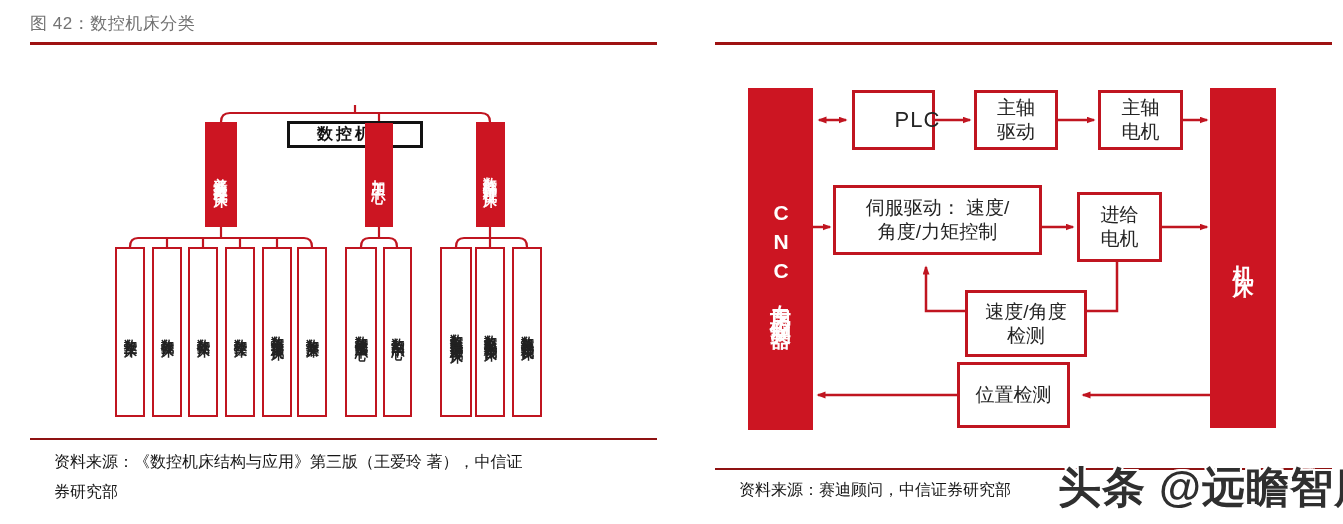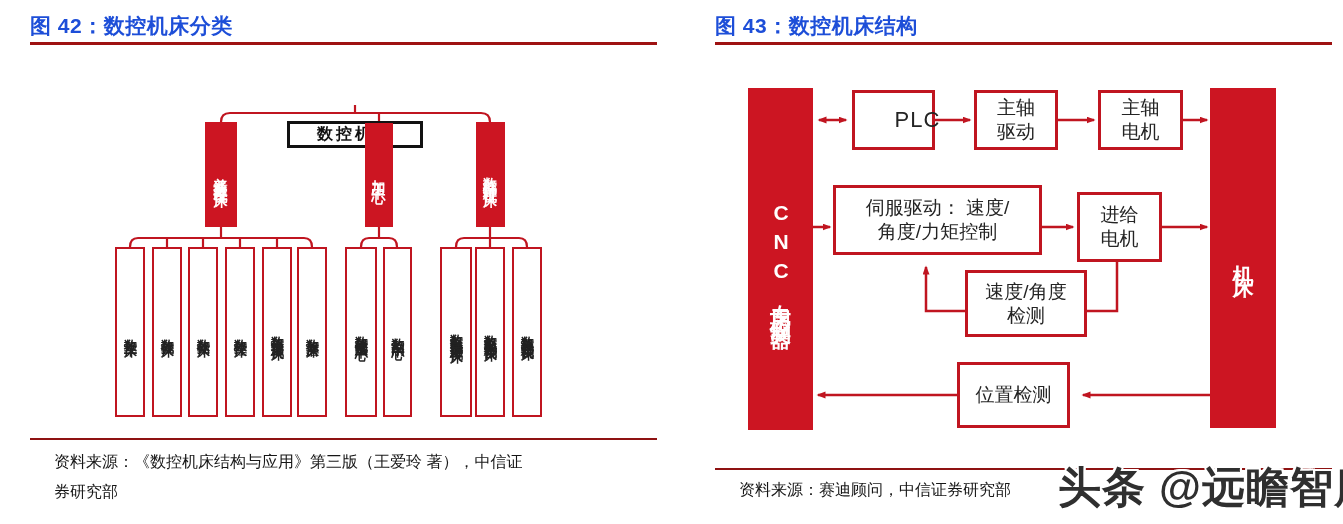--- a/index.html
+++ b/index.html
@@ -1,22 +1,22 @@
 <!DOCTYPE html>
 <html><head>
 <meta charset="utf-8">
 <style>
   * { margin:0; padding:0; box-sizing:border-box; }
   html,body { width:1343px; height:524px; background:#ffffff; overflow:hidden;
     font-family:"Liberation Sans","DejaVu Sans",sans-serif; }
   .page { position:relative; width:1343px; height:524px; background:#fff; }
 
   .fig { position:absolute; top:10px; }
-  .fig-title { position:absolute; left:0; top:2px; font-size:21px; font-weight:700;
-    color:#1d4ed8; letter-spacing:0.5px; white-space:nowrap; }
+  .fig-title { position:absolute; left:0; top:2px; font-size:17px; font-weight:400;
+    color:#737373; letter-spacing:0.5px; white-space:nowrap; }
   .title-rule { position:absolute; left:0; top:32px; height:3px; background:#9e1212; }
   .src-rule { position:absolute; left:0; height:2px; background:#8e1212; }
   .src-text { position:absolute; left:0; font-size:16px; color:#161616; line-height:30px;
     white-space:nowrap;margin-left:24px; }
 
   
   .tree-svg, .blk-svg { position:absolute; left:0; top:0; z-index:0; }
   .root-box { position:absolute; left:257px; top:68px; width:136px; height:27px;
     border:3px solid #121212; background:#fff; z-index:1;
     display:flex; align-items:center; justify-content:center;
@@ -126,21 +126,20 @@
     <div class="leaf-box" style="left:482px;">
         <span>数控激光切割机床</span>
       </div>
 
     <div class="src-rule" style="top:428px; width:627px;"></div>
     <div class="src-text" style="top:437px;">资料来源：《数控机床结构与应用》第三版（王爱玲 著），中信证</div>
     <div class="src-text" style="top:467px;">券研究部</div>
   </div>
 
   <div class="fig" style="left:715px; width:618px; height:510px;">
-    <div class="fig-title">图 43：数控机床结构</div>
     <div class="title-rule" style="width:617px;"></div>
 
     <svg class="blk-svg" width="618" height="430" viewBox="0 0 618 430">
       <defs>
         <marker id="ah" markerWidth="10" markerHeight="8" refX="7.5" refY="3.5" orient="auto-start-reverse" markerUnits="userSpaceOnUse">
           <path d="M0,0 L9,3.5 L0,7 Z" fill="#c01520"></path>
         </marker>
       </defs>
       <g stroke="#c01520" stroke-width="2.5" fill="none">
         <path d="M104,110 L131,110" marker-start="url(#ah)" marker-end="url(#ah)"></path>
@@ -166,21 +165,21 @@
 
     <div class="wbox plc" style="left:137px; top:80px; width:83px; height:60px;padding-left:48px;">PLC</div>
     <div class="wbox" style="left:259px; top:80px; width:84px; height:60px;">主轴
 驱动</div>
     <div class="wbox" style="left:383px; top:80px; width:85px; height:60px;">主轴
 电机</div>
     <div class="wbox" style="left:118px; top:175px; width:209px; height:70px;">伺服驱动： 速度/
 角度/力矩控制</div>
     <div class="wbox" style="left:362px; top:182px; width:85px; height:70px;">进给
 电机</div>
-    <div class="wbox" style="left:250px; top:260px; width:122px; height:67px;">速度/角度
+    <div class="wbox" style="left:250px; top:280px; width:122px; height:67px;">速度/角度
 检测</div>
     <div class="wbox" style="left:242px; top:352px; width:113px; height:66px;">位置检测</div>
 
     <div class="src-rule" style="top:458px; width:617px;"></div>
     <div class="src-text" style="top:465px;">资料来源：赛迪顾问，中信证券研究部</div>
   </div>
 
   <div class="watermark">头条 @远瞻智库</div>
 </div>
 

